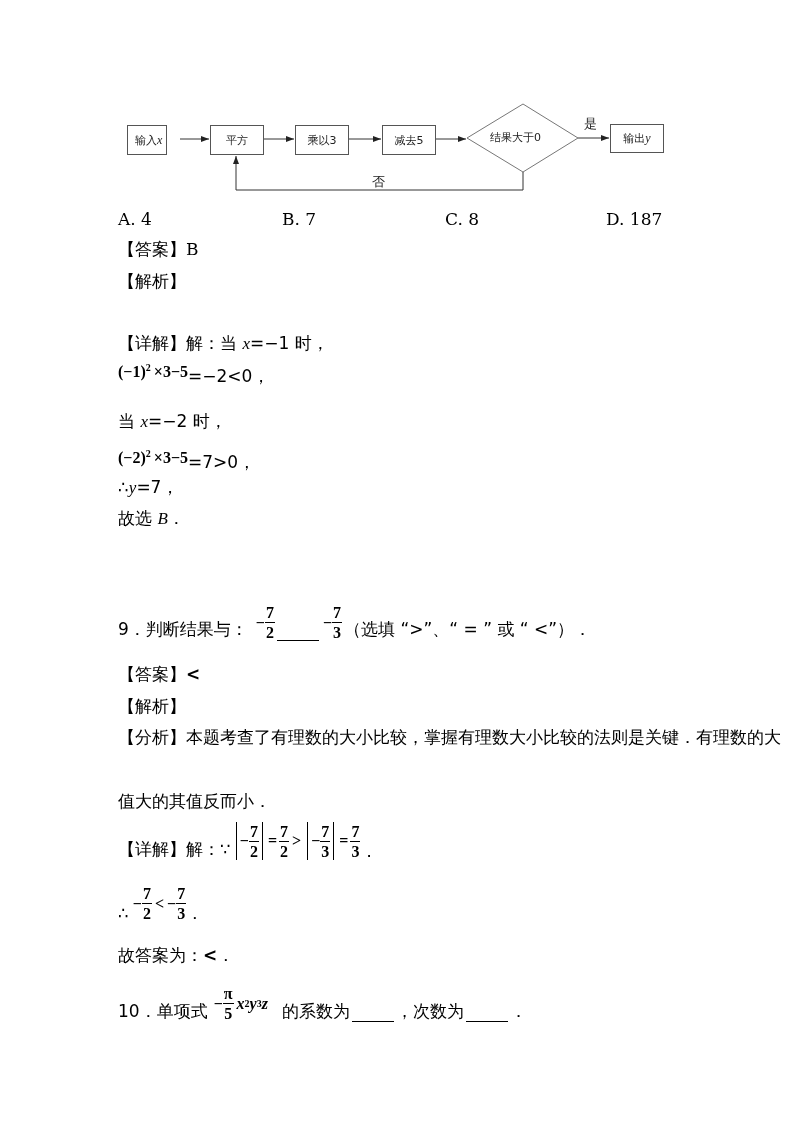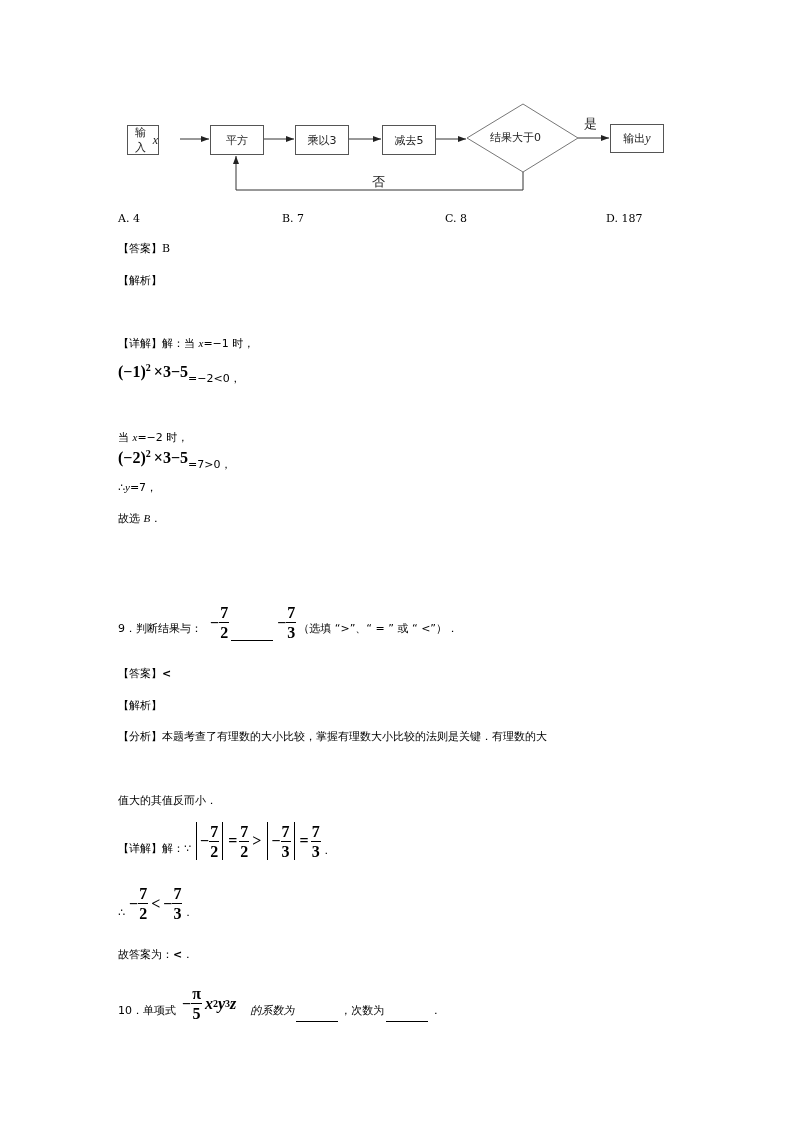--- a/index.html
+++ b/index.html
@@ -1,20 +1,20 @@
 <!DOCTYPE html>
 <html><head>
 <meta charset="utf-8">
 <style>
   html, body { margin: 0; padding: 0; background: #ffffff; }
   body { width: 794px; height: 1123px; position: relative; overflow: hidden;
          font-family: "DejaVu Sans", "Liberation Sans", sans-serif; color: #000; }
   .page { position: absolute; left: 0; top: 0; width: 794px; height: 1123px; }
   .abs { position: absolute; white-space: nowrap; }
-  .txt { font-size: 11px; line-height: 18px; }
+  .txt { font-size: 17px; line-height: 18px; }
   .mono { font-family: "DejaVu Serif", "Liberation Serif", serif; }
   .it { font-style: italic; font-family: "Liberation Serif", "DejaVu Serif", serif; }
   .bold { font-weight: bold; }
   .bmath { font-family: "Liberation Serif", "DejaVu Serif", serif; font-weight: bold; }
 
   
   .fc { position: absolute; left: 0; top: 0; width: 794px; height: 210px; }
   .fc-box { position: absolute; border: 1px solid #555; background: #fff; box-sizing: border-box;
             font-size: 11px; color: #222; display: flex; align-items: center; justify-content: center; }
   .fc-label { position: absolute; font-size: 13px; color: #222; }
@@ -47,21 +47,21 @@
       <line x1="263" y1="139" x2="294" y2="139" stroke="#333" stroke-width="1" marker-end="url(#ah)"></line>
       <line x1="348" y1="139" x2="381" y2="139" stroke="#333" stroke-width="1" marker-end="url(#ah)"></line>
       <line x1="435" y1="139" x2="466" y2="139" stroke="#333" stroke-width="1" marker-end="url(#ah)"></line>
       <line x1="578" y1="138" x2="609" y2="138" stroke="#333" stroke-width="1" marker-end="url(#ah)"></line>
 
       <polygon points="523,104 578,138 523,172 467,138" fill="#fff" stroke="#777" stroke-width="1"></polygon>
 
       <polyline points="523,172 523,190 236,190 236,156" fill="none" stroke="#333" stroke-width="1" marker-end="url(#ah)"></polyline>
     </svg>
 
-    <div class="fc-box" style="left:127px;top:125px;width:32px;height:30px;justify-content:flex-start;padding-left:7px;">
+    <div class="fc-box" style="left:127px;top:125px;width:40px;height:30px;justify-content:flex-start;padding-left:7px;">
       <span>输入</span>
         <span class="it" style="font-size:12px">x</span>
     </div>
     <div class="fc-box" style="left:210px;top:125px;width:54px;height:30px;">
       <span>平方</span>
     </div>
     <div class="fc-box" style="left:295px;top:125px;width:54px;height:30px;">
       <span>乘以3</span>
     </div>
     <div class="fc-box" style="left:382px;top:125px;width:54px;height:30px;text-align:right;">
@@ -96,21 +96,21 @@
 
 
   <div class="abs txt" style="left:118px;top:334px;">
     <span>【详解】</span><span>解：当 </span><span class="it">x</span><span>=−1 时，</span>
   </div>
 
   <div class="abs" style="left:118px;top:362px;height:26px;">
     <span class="bmath" style="font-size:16px;">(−1)</span><sup class="bmath" style="font-size:10px;">2</sup><span class="bmath" style="font-size:16px;margin-left:3px;">×3−5</span><span class="txt" style="position:relative;top:5px;">=−2&lt;0，</span>
   </div>
 
-  <div class="abs txt" style="left:118px;top:428px;text-align:center;">
+  <div class="abs txt" style="left:118px;top:412px;text-align:center;">
     <span>当 </span><span class="it">x</span><span>=−2 时，</span>
   </div>
 
   <div class="abs" style="left:118px;top:436px;height:26px;margin-top:12px;">
     <span class="bmath" style="font-size:16px;">(−2)</span><sup class="bmath" style="font-size:10px;">2</sup><span class="bmath" style="font-size:16px;margin-left:3px;">×3−5</span><span class="txt" style="position:relative;top:5px;">=7&gt;0，</span>
   </div>
 
   <div class="abs txt" style="left:118px;top:478px;">
     <span>∴</span><span class="it">y</span><span>=7，</span>
   </div>
@@ -225,20 +225,20 @@
           <span class="num">π</span>
           <span class="bar"></span>
           <span class="den">5</span>
         </span>
       <span style="font-style:italic;margin-left:3px;">x</span>
         <sup style="font-size:10px;">2</sup>
       <span style="font-style:italic;">y</span>
         <sup style="font-size:10px;">3</sup>
       <span style="font-style:italic;">z</span>
     </span>
-    <span class="txt" style="margin-left:14px;margin-bottom:2px;font-style:italic;">的系数为</span>
+    <span class="txt" style="margin-left:14px;margin-bottom:2px;">的系数为</span>
     <span class="blank"></span>
-    <span class="txt" style="margin-bottom:2px;font-family:Liberation Mono, monospace;">，次数为</span>
+    <span class="txt" style="margin-bottom:2px;">，次数为</span>
     <span class="blank"></span>
     <span class="txt" style="margin-bottom:2px;">．</span>
   </div>
 
 </div>
 
 </body></html>

